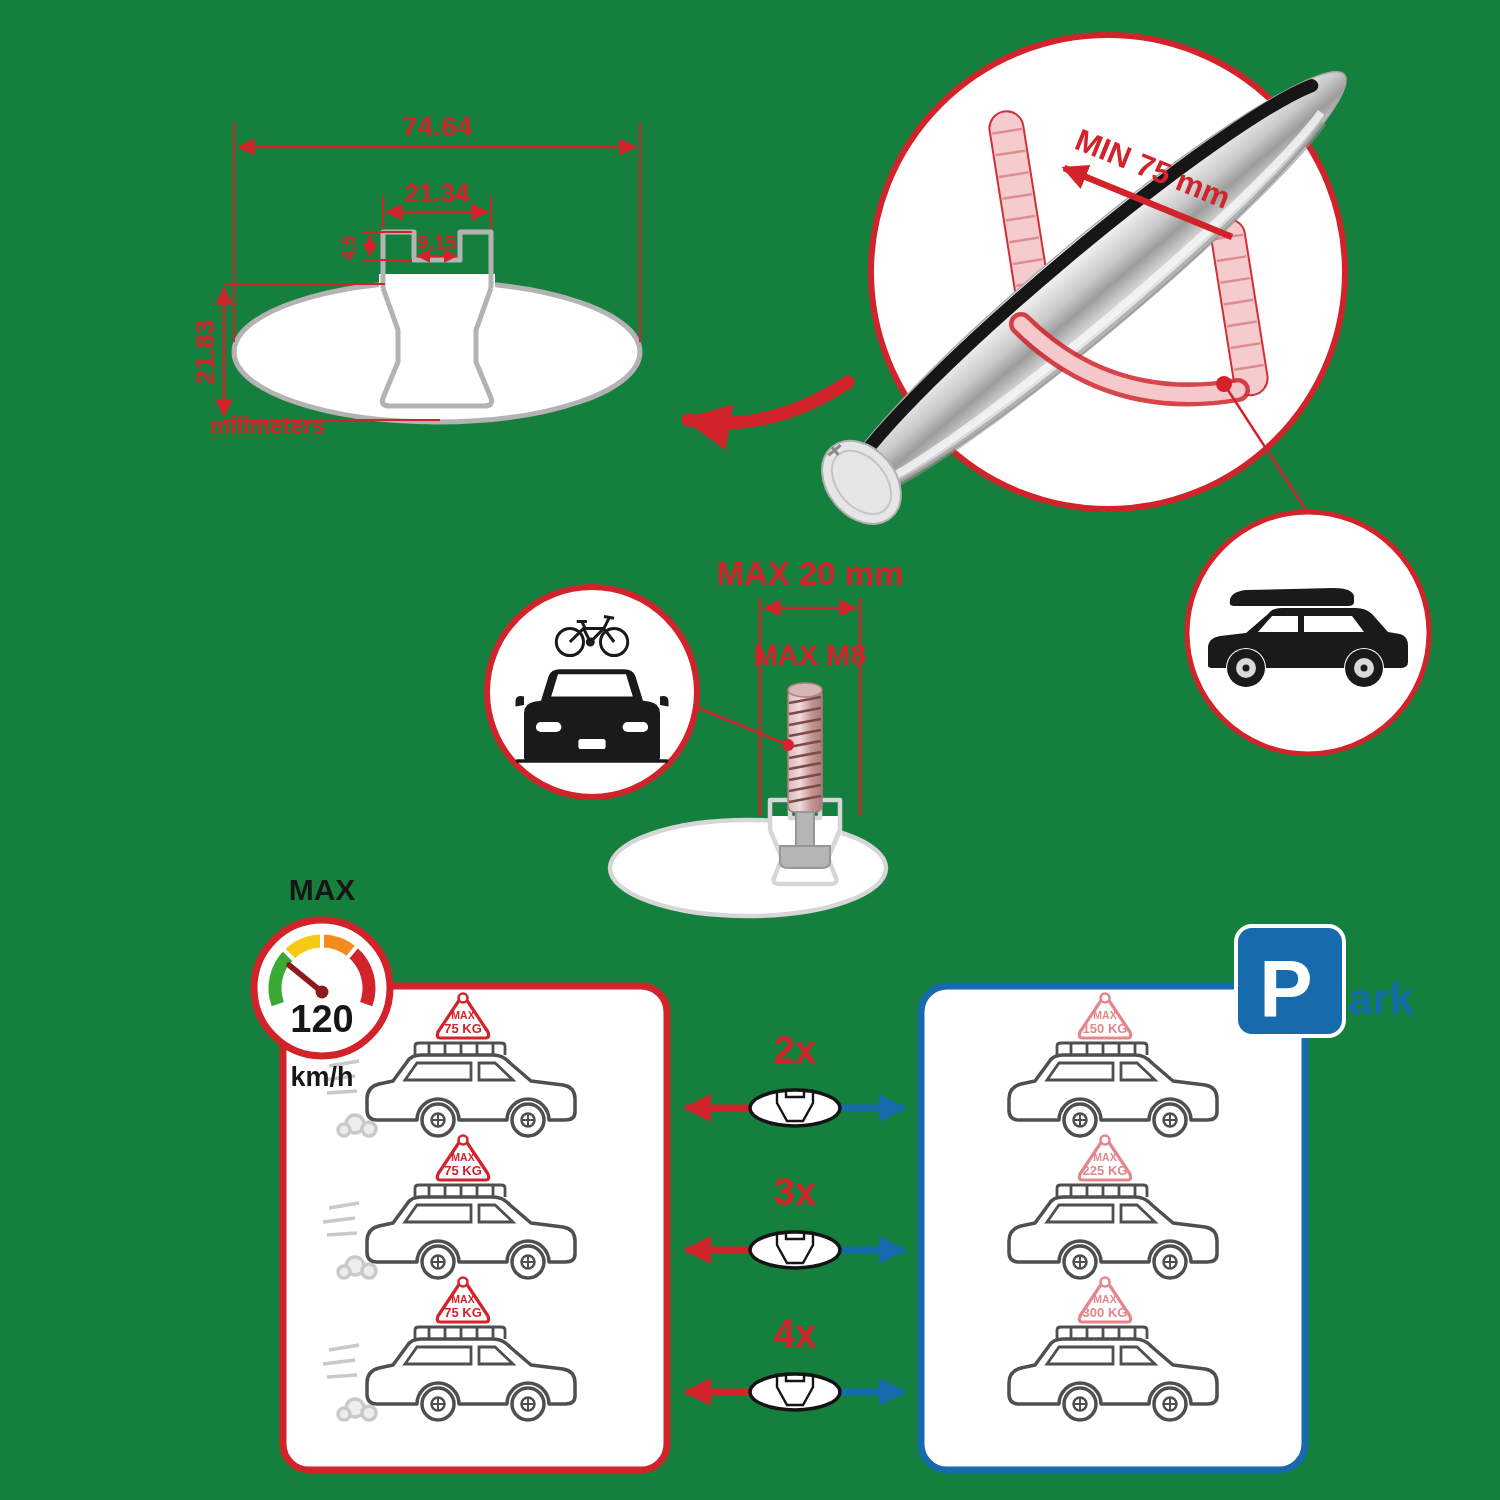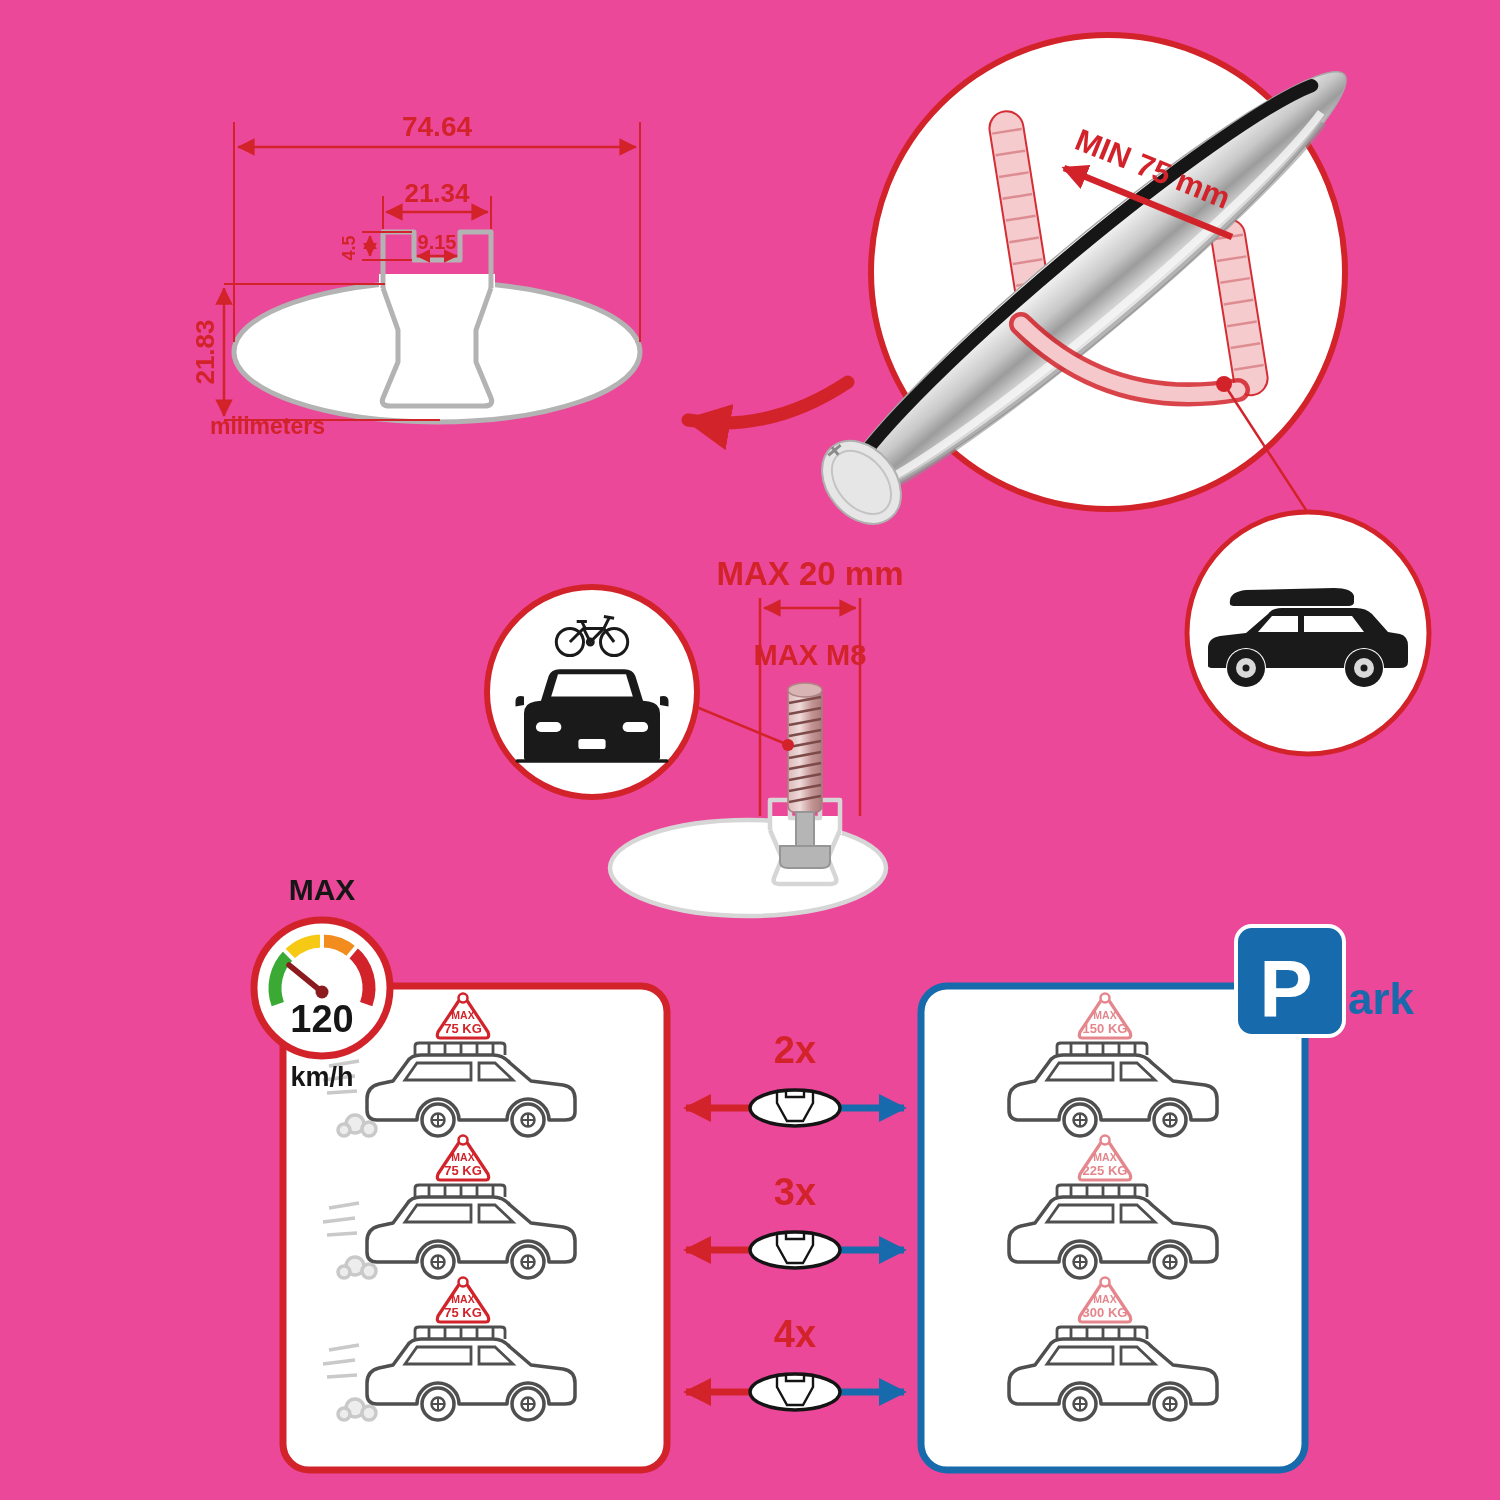--- a/index.html
+++ b/index.html
@@ -1,16 +1,16 @@
 <!DOCTYPE html>
 <html><head>
 <meta charset="utf-8">
 <style>
   html,body{margin:0;padding:0;background:#ffffff;}
-  #canvas{position:relative;width:1500px;height:1500px;background:#ec4899;overflow:hidden;
+  #canvas{position:relative;width:1500px;height:1500px;background:#15803d;overflow:hidden;
           font-family:"Liberation Sans","DejaVu Sans",sans-serif;}
   svg{position:absolute;left:0;top:0;}
   text{font-family:"Liberation Sans","DejaVu Sans",sans-serif;}
   .red-t{fill:#d2232a;font-weight:bold;}
   .blue-t{fill:#176aab;font-weight:bold;}
   .dark-t{fill:#161616;font-weight:bold;}
   .pink-t{fill:#e5868d;font-weight:bold;}
   .dim{stroke:#d2232a;stroke-width:2.5;fill:none;}
   .dimthin{stroke:#d2232a;stroke-width:2;fill:none;}
   .gray-draw{stroke:#b3b3b3;stroke-width:5;fill:none;stroke-linejoin:round;}

